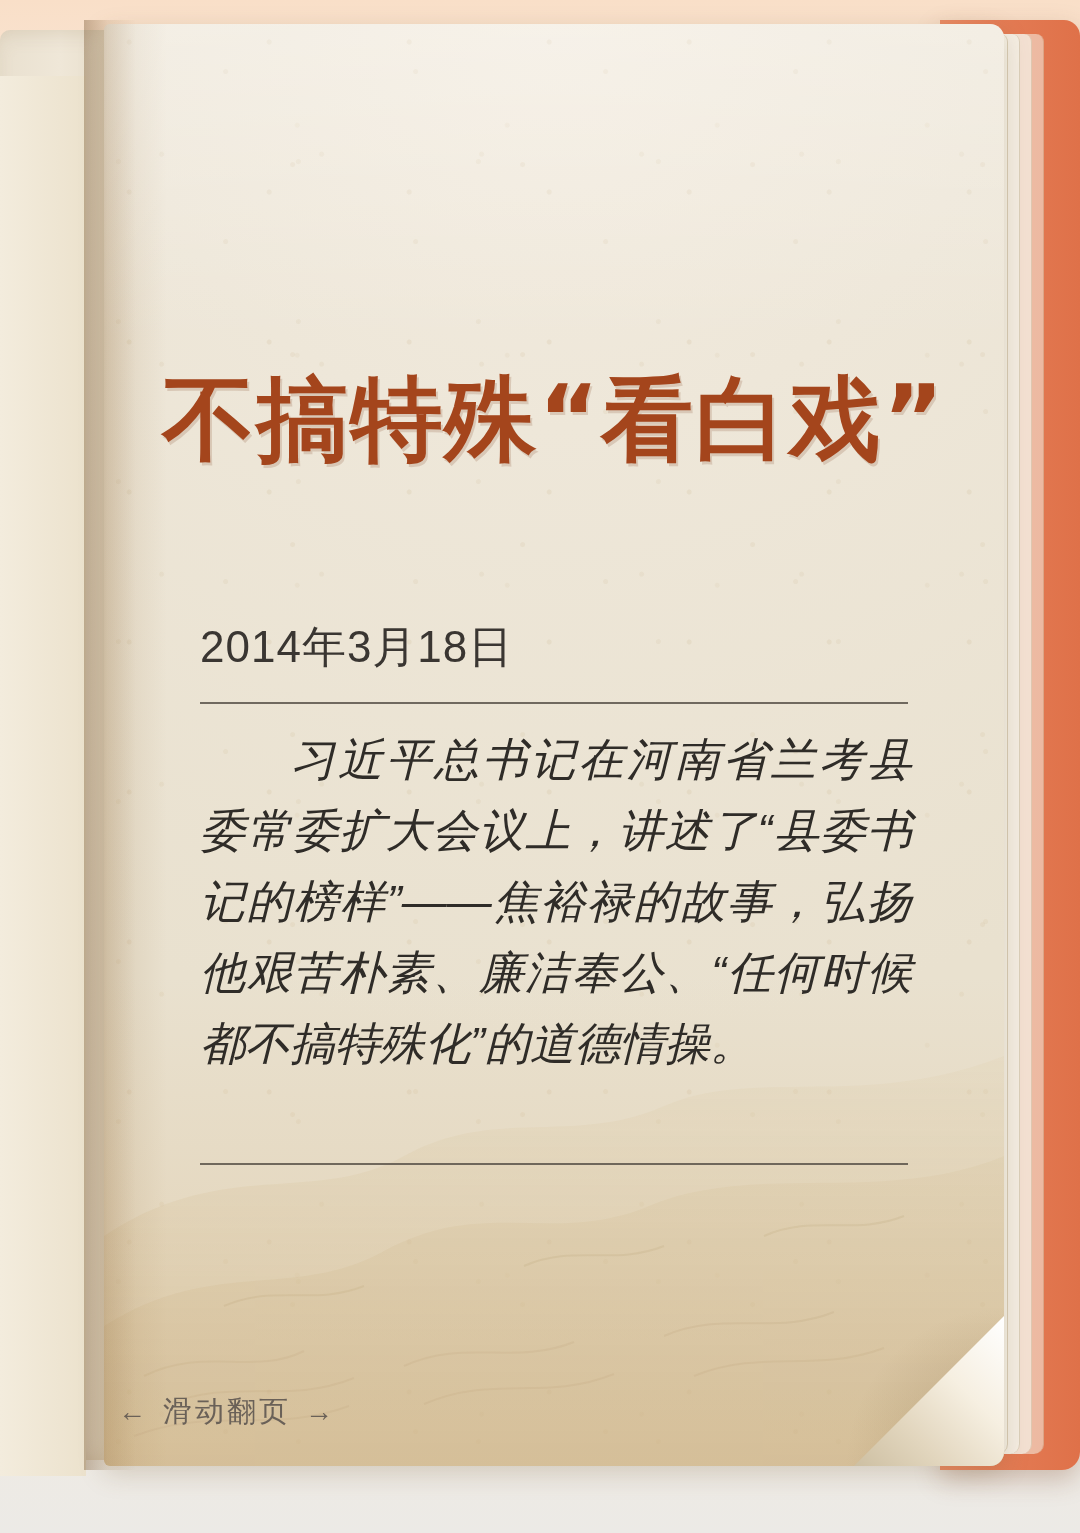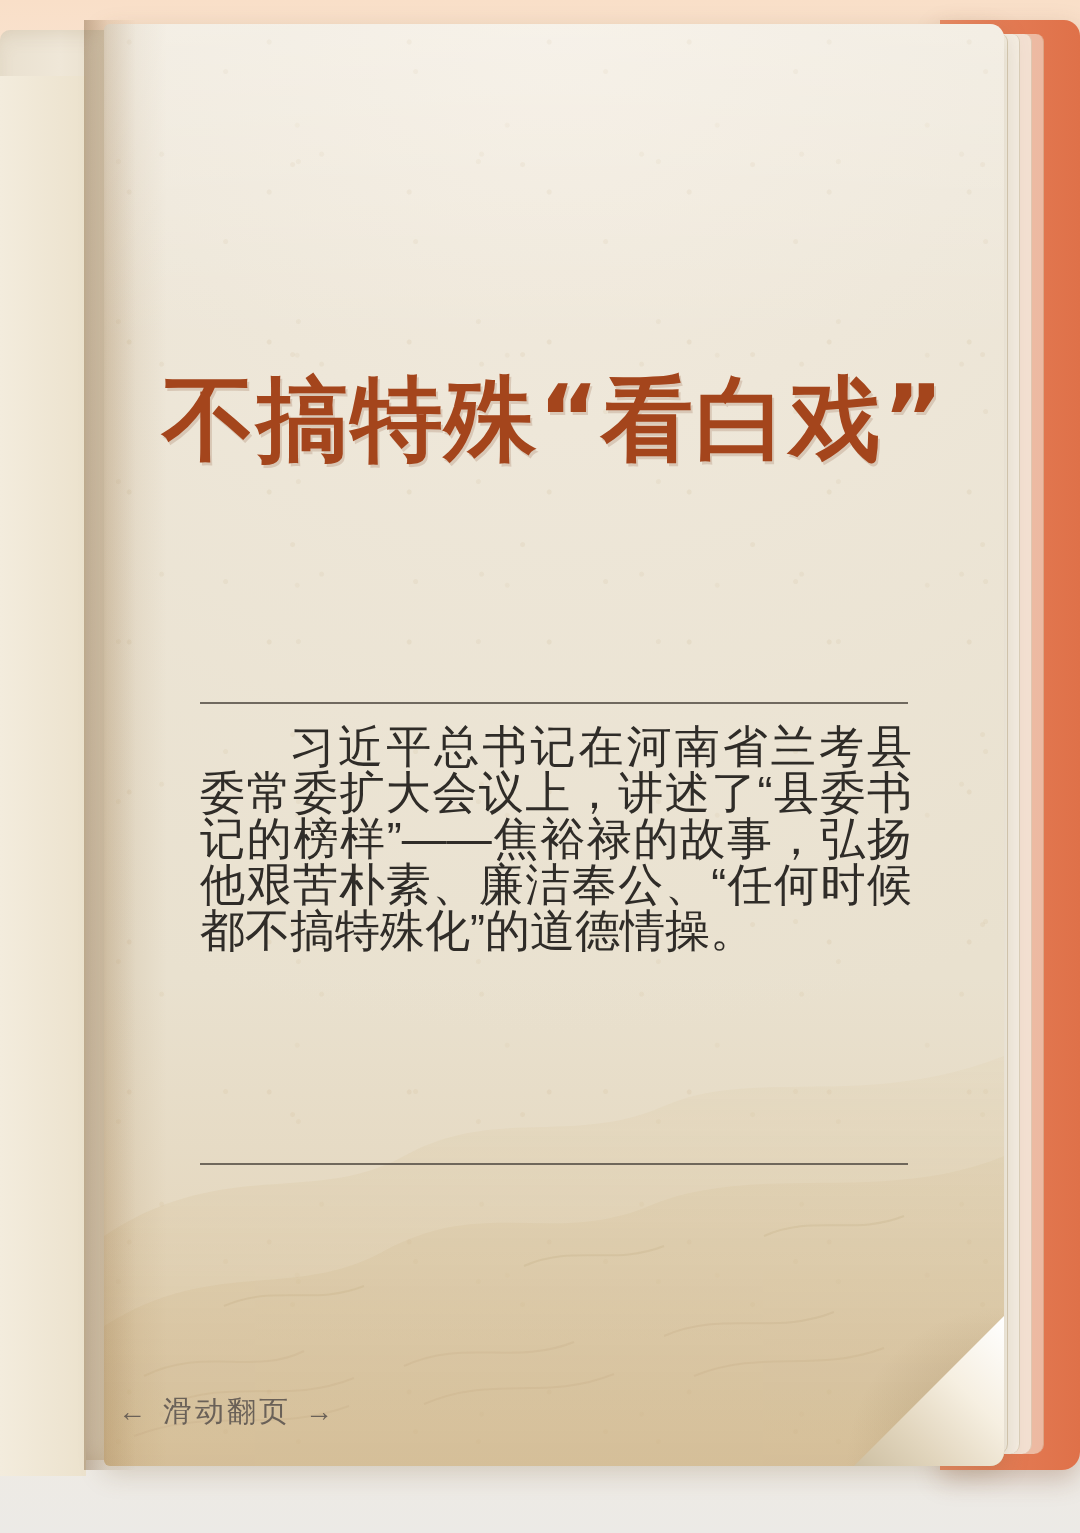--- a/index.html
+++ b/index.html
@@ -214,24 +214,25 @@
   }
   .rule-top { top: 678px; }
   .rule-bottom { top: 1139px; }
 
   .body-text {
     position: absolute;
     left: 96px; top: 700px;
     width: 712px;
     color: #2f2c28;
     font-size: 45px;
-    line-height: 46px;
+    line-height: 71px;
     letter-spacing: 0px;
     text-align: justify;
     text-indent: 90px;
+    font-style: italic;
   }
 
   .footer-hint {
     position: absolute;
     left: 0; right: 0; top: 1368px;
     color: #6a6158;
     font-size: 29px;
     letter-spacing: 3px;
   }
   .footer-hint .arrow { margin: 0 14px; font-size: 28px; }
@@ -308,20 +309,21 @@
         </g>
       </svg>
 
       <div class="page-vignette"></div>
 
       <div class="content">
 
 
         <div class="headline">不搞特殊“看白戏”</div>
 
+        <div class="date">2014年3月18日</div>
 
         <div class="rule rule-top"></div>
 
         <div class="body-text">习近平总书记在河南省兰考县委常委扩大会议上，讲述了“县委书记的榜样”——焦裕禄的故事，弘扬他艰苦朴素、廉洁奉公、“任何时候都不搞特殊化”的道德情操。</div>
 
         <div class="rule rule-bottom"></div>
 
         <div class="footer-hint">
           <span class="arrow">←</span><span>滑动翻页</span><span class="arrow">→</span>
         </div>

